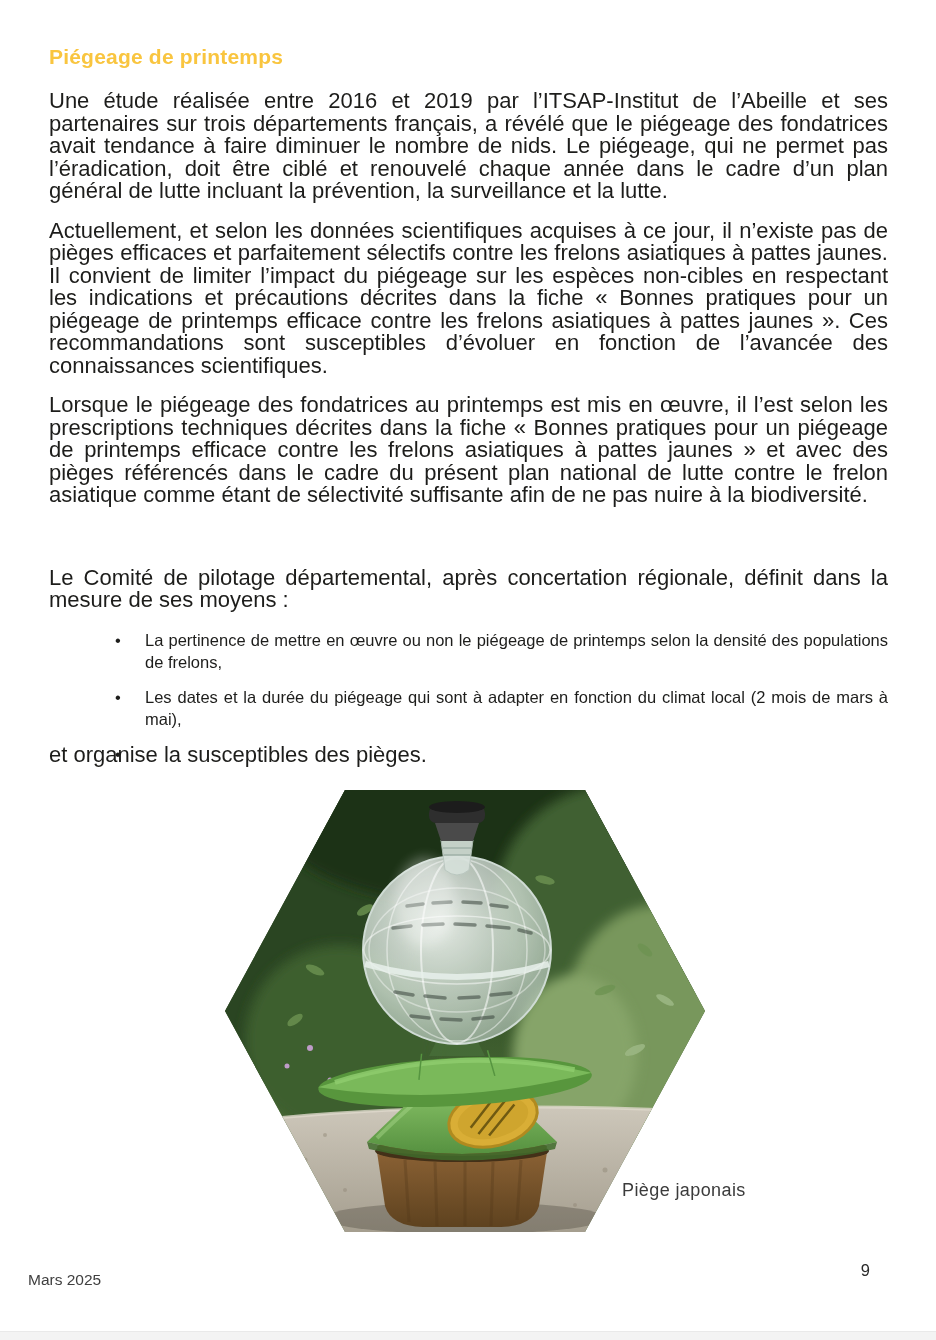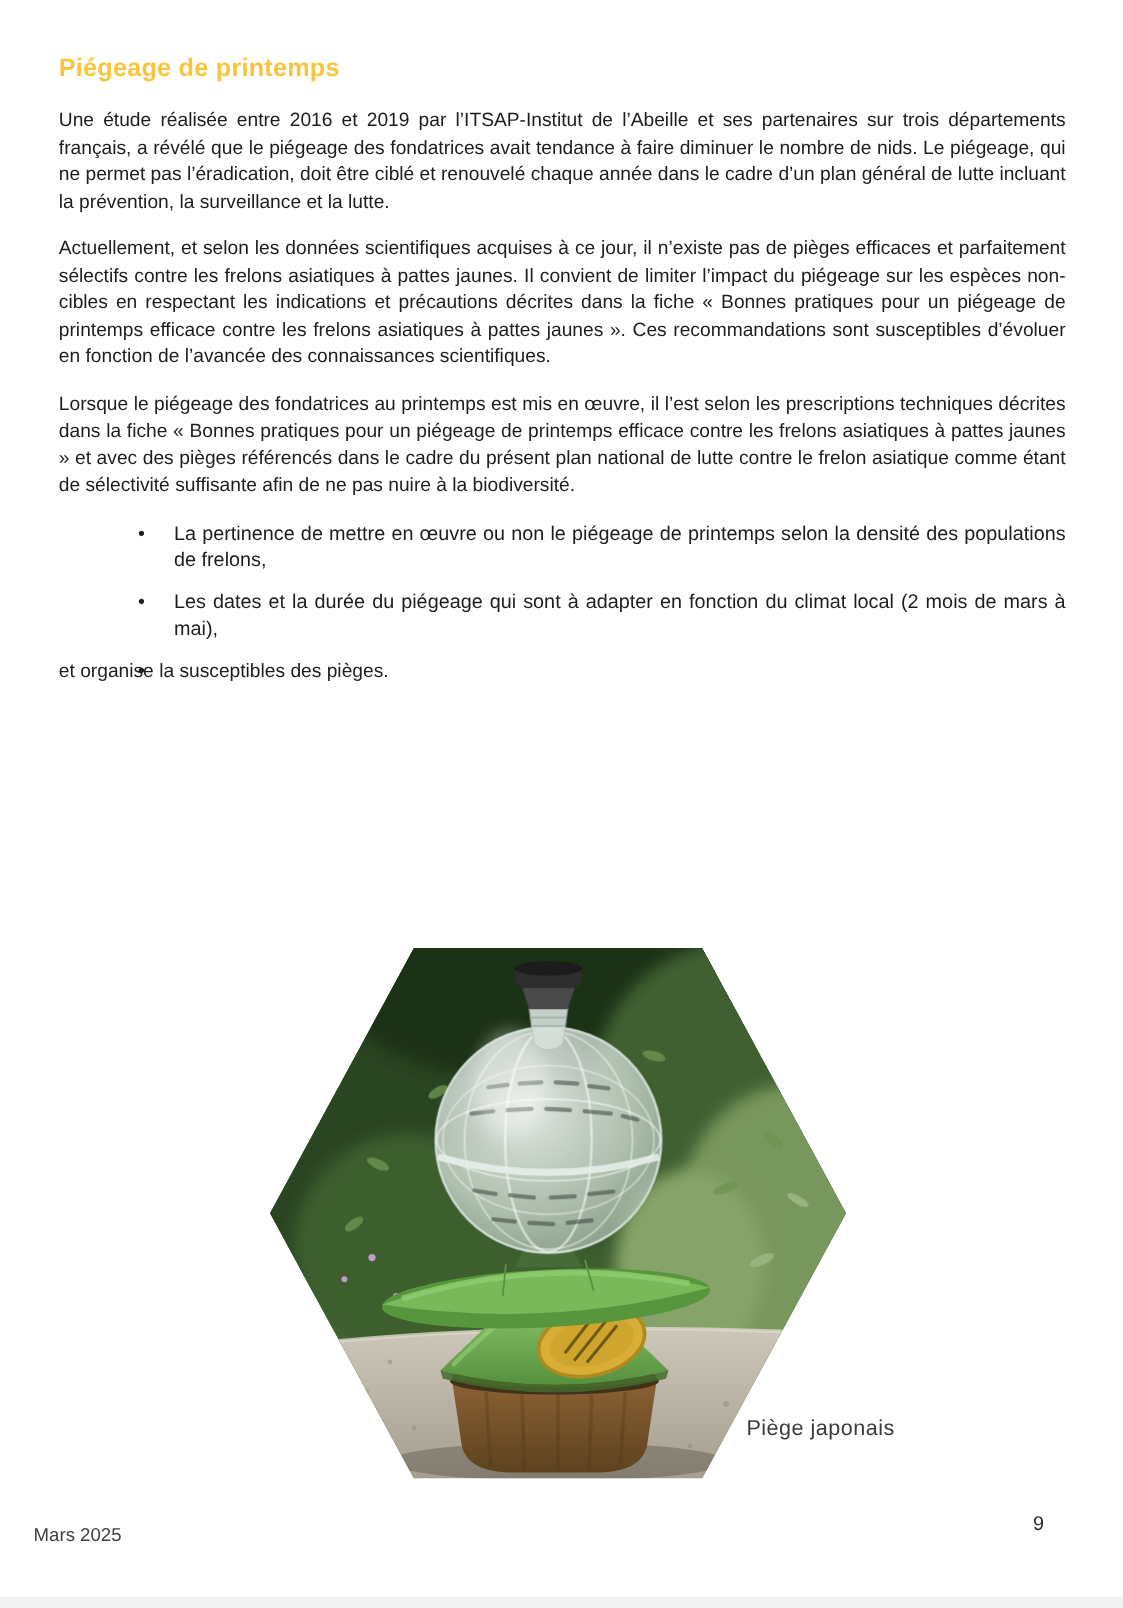--- a/index.html
+++ b/index.html
@@ -22,21 +22,21 @@
   .content{
     position:absolute;top:46px;left:49px;right:48px;
   }
   h1.doc-title{
     font-size:21px;line-height:22px;font-weight:bold;
     color:var(--title-color);
     margin-bottom:22px;
     letter-spacing:0.2px;
   }
   p.para{
-    font-size:16px;line-height:22.5px;
+    font-size:22px;line-height:22.5px;
     text-align:justify;
     margin-bottom:17px;
   }
   p.committee{margin-top:60px;}
   .bullet-list{margin-top:13px;margin-bottom:0;}
   .bullet-item{
     position:relative;
     padding-left:96px;
     font-size:16.5px;line-height:22.5px;
     text-align:justify;
@@ -85,20 +85,21 @@
 
 <div class="page">
 
   <div class="content">
     <h1 class="doc-title">Piégeage de printemps</h1>
 
     <p class="para">Une étude réalisée entre 2016 et 2019 par l’ITSAP-Institut de l’Abeille et ses partenaires sur trois départements français, a révélé que le piégeage des fondatrices avait tendance à faire diminuer le nombre de nids. Le piégeage, qui ne permet pas l’éradication, doit être ciblé et renouvelé chaque année dans le cadre d’un plan général de lutte incluant la prévention, la surveillance et la lutte.</p>
     <p class="para">Actuellement, et selon les données scientifiques acquises à ce jour, il n’existe pas de pièges efficaces et parfaitement sélectifs contre les frelons asiatiques à pattes jaunes. Il convient de limiter l’impact du piégeage sur les espèces non-cibles en respectant les indications et précautions décrites dans la fiche « Bonnes pratiques pour un piégeage de printemps efficace contre les frelons asiatiques à pattes jaunes ». Ces recommandations sont susceptibles d’évoluer en fonction de l’avancée des connaissances scientifiques.</p>
     <p class="para">Lorsque le piégeage des fondatrices au printemps est mis en œuvre, il l’est selon les prescriptions techniques décrites dans la fiche « Bonnes pratiques pour un piégeage de printemps efficace contre les frelons asiatiques à pattes jaunes » et avec des pièges référencés dans le cadre du présent plan national de lutte contre le frelon asiatique comme étant de sélectivité suffisante afin de ne pas nuire à la biodiversité.</p>
 
+    <p class="para committee">Le Comité de pilotage départemental, après concertation régionale, définit dans la mesure de ses moyens :</p>
 
     <div class="bullet-list">
       <div class="bullet-item">
         <span class="bullet-marker">•</span>
         <span>La pertinence de mettre en œuvre ou non le piégeage de printemps selon la densité des populations de frelons,</span>
       </div>
       <div class="bullet-item">
         <span class="bullet-marker">•</span>
         <span>Les dates et la durée du piégeage qui sont à adapter en fonction du climat local (2 mois de mars à mai),</span>
       </div>

